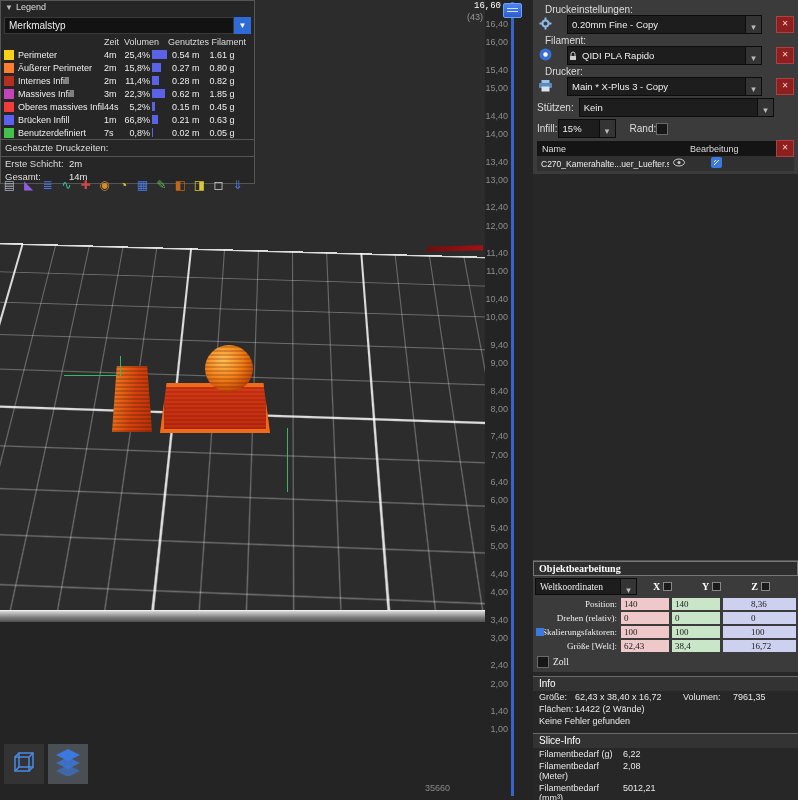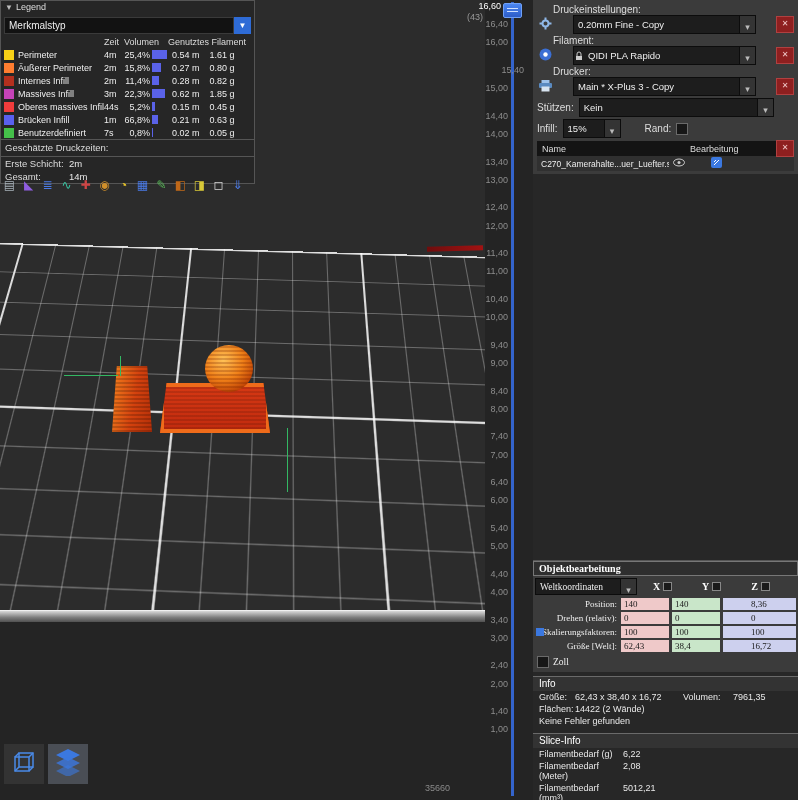--- a/index.html
+++ b/index.html
@@ -68,40 +68,40 @@
   .ltoolbar{position:absolute;left:2px;top:178px;display:flex;gap:4px;z-index:5;}
   .tbi{width:15px;height:15px;font-size:12px;line-height:15px;text-align:center;cursor:pointer;}
 
   
   .slider{position:absolute;left:485px;top:0;width:48px;height:800px;background:#242424;}
   .track{position:absolute;left:26px;top:2px;width:3px;height:794px;background:#3464cc;}
   .handle{position:absolute;left:18px;top:3px;width:17px;height:13px;border-radius:2px;
     background:linear-gradient(#4a86f2,#2c5cc8);border:1px solid #6fa0f5;}
   .handle::after{content:"";display:block;margin:4px 3px 0;height:1px;background:#cfe0ff;
     box-shadow:0 3px 0 #cfe0ff;}
-  .cur{position:absolute;left:-24px;top:1px;width:40px;text-align:right;font-size:9px;color:#fff;}
+  .cur{position:absolute;left:-24px;top:1px;width:40px;text-align:right;font-size:9px;color:#fff;font-family:Liberation Mono, monospace;}
   .curn{position:absolute;left:-28px;top:12px;width:26px;text-align:right;font-size:9px;color:#999;}
   .tick{position:absolute;left:0;width:23px;text-align:right;font-size:9px;color:#8d8d8d;}
 
   
   .rpanel{position:absolute;left:533px;top:0;width:265px;height:800px;background:#272727;}
   .rp-top{background:#3b3b3b;padding:2px 4px 3px;}
-  .rlabel{font-size:10px;color:#ddd;margin:2px 16px 1px;}
-  .crow{display:flex;align-items:center;gap:20px;height:17px;margin-bottom:1px;}
+  .rlabel{font-size:10px;color:#ddd;margin:2px 8px 1px;}
+  .crow{display:flex;align-items:center;gap:14px;height:17px;margin-bottom:1px;}
   .cicon{width:16px;flex:none;text-align:center;}
   .csel{flex:1;display:flex;background:#1d1d1d;border:1px solid #0c0c0c;height:17px;align-items:center;}
   .csel .txt{flex:1;font-size:9.5px;color:#eee;padding:0 4px;white-space:nowrap;overflow:hidden;}
   .csel .arr{width:15px;height:100%;background:#343434;color:#bbb;border-left:1px solid #0c0c0c;
     text-align:center;}
   .csel .arr::after{content:"▾";font-size:9px;line-height:16px;}
   .cred{width:16px;height:15px;flex:none;background:#8e1f1f;border:1px solid #b04040;color:#f0c8c8;
     font-size:8px;line-height:13px;text-align:center;cursor:pointer;}
   .srow{display:flex;align-items:center;gap:5px;margin:3px 0 2px;padding-right:20px;}
   .srow .slab{font-size:10px;color:#ddd;flex:none;}
-  .irow{display:flex;align-items:center;gap:5px;margin:2px 0 3px;}
+  .irow{display:flex;align-items:center;margin:2px 0 3px;}
   .isel{width:56px;flex:none;}
   .chk{width:10px;height:10px;background:#171717;border:1px solid #6a6a6a;flex:none;}
   .otable-head{display:flex;align-items:center;background:#141414;height:15px;margin-top:2px;
     font-size:9px;color:#ddd;gap:8px;}
   .oth-name{flex:1;padding-left:5px;}
   .oth-edit{width:78px;flex:none;}
   .otable-row{display:flex;align-items:center;background:#303030;height:15px;font-size:8.5px;}
   .orow-name{width:128px;flex:none;padding-left:4px;white-space:nowrap;overflow:hidden;color:#eee;}
   .eyeic{margin-left:4px;}
   .editic{margin-left:26px;cursor:pointer;}
@@ -295,21 +295,21 @@
   </div>
 
 <div class="slider">
   <div class="cur">16,60</div>
   <div class="curn">(43)</div>
   <div class="track"></div>
   <div class="handle"></div>
   <div>
       <div class="tick" style="top: 19.16px;">16,40</div>
       <div class="tick" style="top: 37.48px;">16,00</div>
-      <div class="tick" style="top: 64.96px; margin-left: 16px;">15,40</div>
+      <div class="tick" style="top: 64.96px;">15,40</div>
       <div class="tick" style="top: 83.28px;">15,00</div>
       <div class="tick" style="top: 110.76px;">14,40</div>
       <div class="tick" style="top: 129.08px;">14,00</div>
       <div class="tick" style="top: 156.56px;">13,40</div>
       <div class="tick" style="top: 174.88px;">13,00</div>
       <div class="tick" style="top: 202.36px;">12,40</div>
       <div class="tick" style="top: 220.68px;">12,00</div>
       <div class="tick" style="top: 248.16px;">11,40</div>
       <div class="tick" style="top: 266.48px;">11,00</div>
       <div class="tick" style="top: 293.96px;">10,40</div>

